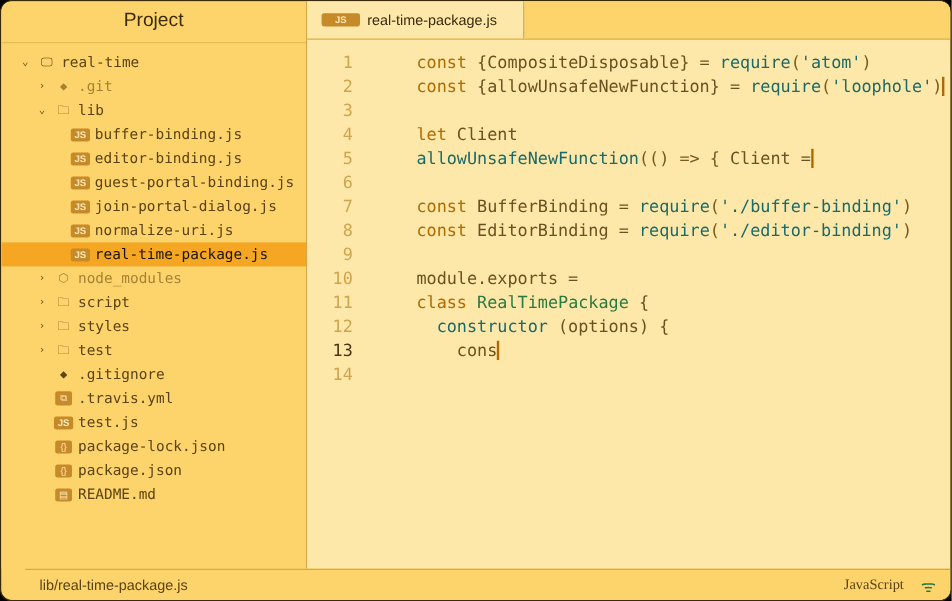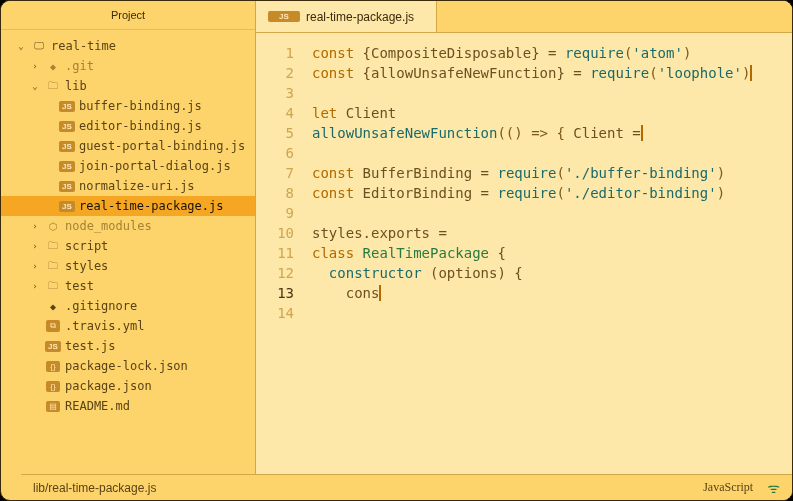--- a/index.html
+++ b/index.html
@@ -1,38 +1,38 @@
 <!DOCTYPE html>
 <html><head>
 <meta charset="utf-8">
 <style>
 * { margin: 0; padding: 0; box-sizing: border-box; }
 body { font-family: 'Menlo', 'Consolas', monospace; font-size: 13px; background: #000; width: 793px; height: 501px; overflow: hidden; }
 .window { width: 793px; height: 501px; background: #fdd36b; border-radius: 10px; display: flex; flex-direction: column; overflow: hidden; border: 1px solid #3a2a0a; }
 .main { flex: 1; display: flex; overflow: hidden; }
 .sidebar { width: 255px; background: #fdd36b; border-right: 1px solid #d4a845; display: flex; flex-direction: column; }
-.project-header { text-align: center; padding: 8px 0; font-family: -apple-system, sans-serif; font-size: 11px; color: #3a2a0a; border-bottom:1px solid #e9bb55;}
+.project-header { text-align: center; padding: 8px 0; font-family: -apple-system, sans-serif; font-size: 16px; color: #3a2a0a; border-bottom:1px solid #e9bb55;}
 .tree { flex: 1; overflow: auto; padding: 6px 0; }
 .tree-item { display: flex; align-items: center; padding: 2px 0 2px 0; cursor: pointer; color: #5a4315; font-size: 12px; white-space: nowrap; }
 .tree-item.selected { background: #f5a623; color: #1a1206; }
 .tree-item.muted { color: #a58332; }
 .chev { width: 12px; display: inline-flex; justify-content: center; font-size: 9px; color: #6b5120; }
 .ti-icon { width: 16px; height: 16px; display: inline-flex; align-items: center; justify-content: center; margin: 0 4px; font-size: 10px; }
 .js-badge { background: #c78a28; color: #fce8b8; font-size: 8px; font-weight: bold; padding: 1px 2px; border-radius: 2px; font-family: sans-serif; width:32px; text-align:center;}
 .folder-ico { color: #6b5120; }
 .editor-pane { flex: 1; display: flex; flex-direction: column; background: #fde7a9; }
 .tabs { display: flex; background: #fdd36b; height: 32px; border-bottom:1px solid #d4a845;}
 .tab { display: flex; align-items: center; padding: 0 22px 0 12px; background: #fde7a9; color: #3a2a0a; font-size: 12px; font-family: -apple-system, sans-serif; gap: 6px; border-right:1px solid #d4a845; position:relative; top:0;}
 .tab-spacer{flex:1; background:#fdd36b;}
 .editor { flex: 1; display: flex; padding: 10px 0; overflow: hidden; font-size: 14px; line-height: 20px; }
 .gutter { width: 56px; text-align: right; padding-right: 18px; color: #cfa54e; user-select: none; }
 .line-num { height: 20px; }
 .line-num.current { color: #4a3512; font-weight:500;}
 .code { flex: 1; }
-.code-line { height: 20px; white-space: pre; }
+.code-line { height: 20px; white-space: pre; margin-left: 35px; }
 .tok-kw { color: #b06a00; }
 .tok-fn { color: #1a6a6a; }
 .tok-str { color: #1a6a6a; }
 .tok-plain { color: #6b5120; }
 .tok-type { color: #2a7a40; text-align: right; }
 .tok-punc { color: #7a5a1a; }
 .cursor { display:inline-block; width:2px; height:16px; background:#b06a00; vertical-align:middle; position:relative; top:-1px;}
 .statusbar { height: 26px; background: #fdd36b; border-top: 1px solid #d4a845; display: flex; align-items: center; padding: 0 12px; font-size: 12px; color: #5a4315; font-family: -apple-system, sans-serif; justify-content: space-between; margin-left: 20px; }
 .status-right { display: flex; align-items: center; gap: 14px; font-family: Liberation Serif, serif; }
 .antenna { color: #2a7a40; font-size: 14px; }
@@ -194,21 +194,21 @@
         <div class="code" id="code">
             <div class="code-line"><span class="tok-kw">const</span><span class="tok-plain"> {CompositeDisposable} = </span><span class="tok-fn">require</span><span class="tok-punc">(</span><span class="tok-str">'atom'</span><span class="tok-punc">)</span></div>
             <div class="code-line"><span class="tok-kw">const</span><span class="tok-plain"> {allowUnsafeNewFunction} = </span><span class="tok-fn">require</span><span class="tok-punc">(</span><span class="tok-str">'loophole'</span><span class="tok-punc">)</span><span class="cursor"></span></div>
             <div class="code-line"></div>
             <div class="code-line"><span class="tok-kw">let</span><span class="tok-plain"> Client</span></div>
             <div class="code-line"><span class="tok-fn">allowUnsafeNewFunction</span><span class="tok-punc">(() =&gt; { </span><span class="tok-plain">Client =</span><span class="cursor"></span></div>
             <div class="code-line"></div>
             <div class="code-line"><span class="tok-kw">const</span><span class="tok-plain"> BufferBinding = </span><span class="tok-fn">require</span><span class="tok-punc">(</span><span class="tok-str">'./buffer-binding'</span><span class="tok-punc">)</span></div>
             <div class="code-line"><span class="tok-kw">const</span><span class="tok-plain"> EditorBinding = </span><span class="tok-fn">require</span><span class="tok-punc">(</span><span class="tok-str">'./editor-binding'</span><span class="tok-punc">)</span></div>
             <div class="code-line"></div>
-            <div class="code-line"><span class="tok-plain">styles.exports =</span></div>
+            <div class="code-line"><span class="tok-plain">module.exports =</span></div>
             <div class="code-line"><span class="tok-kw">class</span><span class="tok-plain"> </span><span class="tok-type">RealTimePackage</span><span class="tok-plain"> {</span></div>
             <div class="code-line"><span class="tok-plain">  </span><span class="tok-fn">constructor</span><span class="tok-plain"> (options) {</span></div>
             <div class="code-line"><span class="tok-plain">    cons</span><span class="cursor"></span></div>
             <div class="code-line"></div>
           </div>
       </div>
     </div>
   </div>
   <div class="statusbar">
     <span>lib/real-time-package.js</span>

